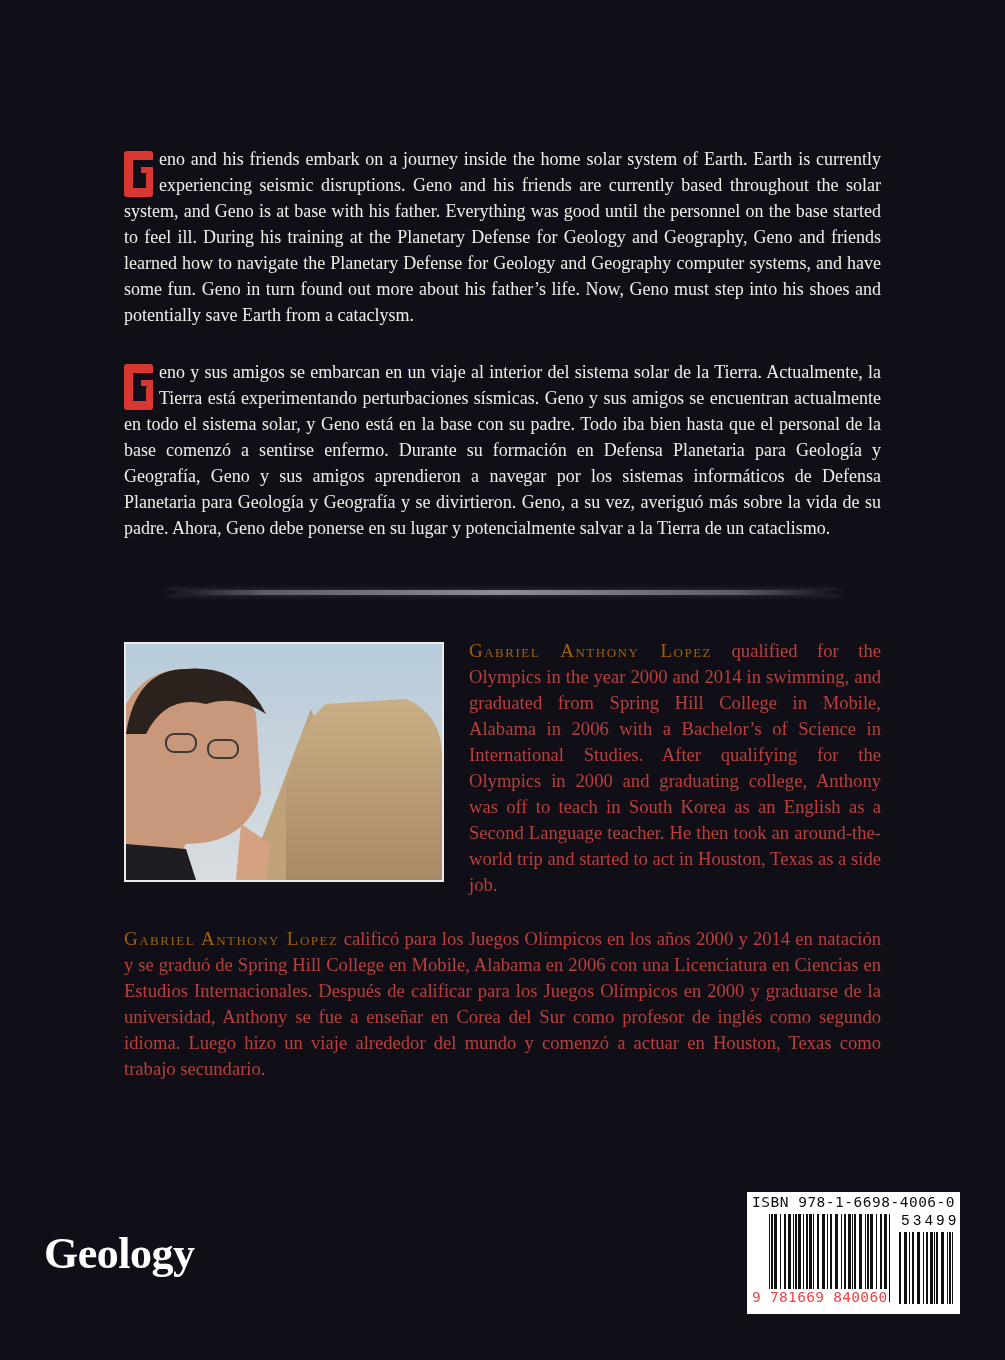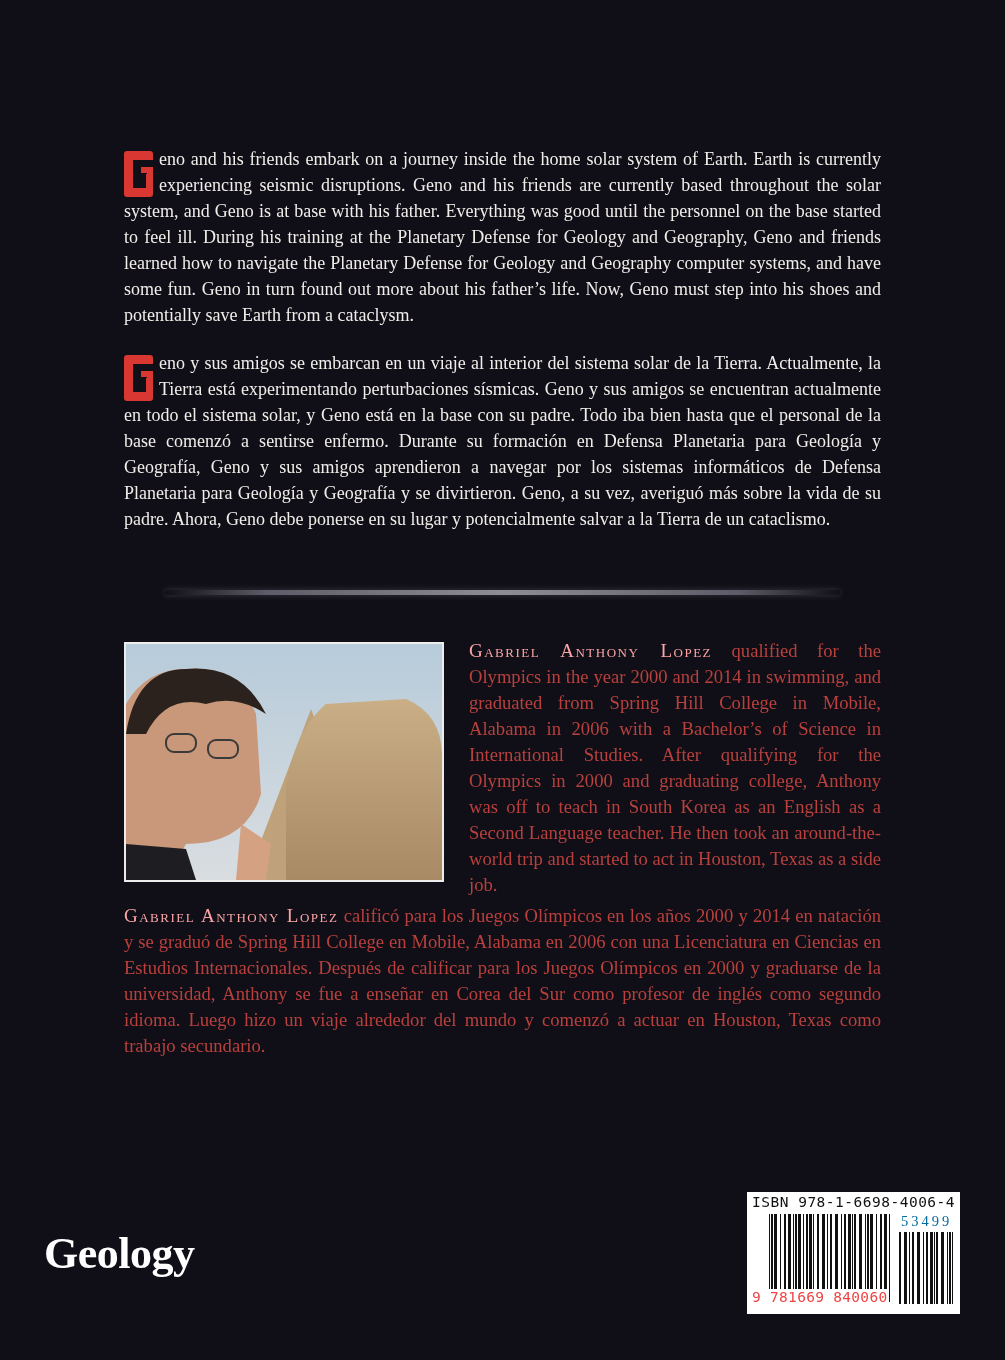--- a/index.html
+++ b/index.html
@@ -1,34 +1,34 @@
 <!DOCTYPE html>
 <html><head>
 <meta charset="utf-8">
 <style>
   html,body{margin:0;padding:0;}
   body{width:1005px;height:1360px;background:#100f18;position:relative;overflow:hidden;font-family:"Liberation Serif","DejaVu Serif",serif;}
   .en,.es{position:absolute;left:124px;width:757px;color:#f1eee9;font-size:18px;line-height:26px;text-align:justify;margin:0;}
   .en{top:146px;}
-  .es{top:350px;}
+  .es{top:359px;}
   .dropcap{float:left;width:29px;height:46px;margin:5px 6px 0 0;background:#d93732;border-radius:3px;position:relative;}
   .dropcap::before{content:"";position:absolute;left:9px;top:9px;width:20px;height:7px;background:#100f18;}
   .dropcap::after{content:"";position:absolute;left:9px;top:16px;width:8px;height:21px;background:#100f18;box-shadow:12px 6px 0 -1px #d93732;}
   .dc-inner{position:absolute;left:17px;top:22px;width:6px;height:15px;background:#100f18;}
   .divider{position:absolute;left:165px;top:590px;width:675px;height:5px;background:linear-gradient(90deg,rgba(120,120,135,0),#5c5c68 15%,#8d8d96 50%,#5c5c68 85%,rgba(120,120,135,0));border-radius:3px;box-shadow:0 0 6px rgba(140,140,150,.35);}
   .photo{position:absolute;left:124px;top:642px;width:320px;height:240px;border:2px solid #ececec;box-sizing:border-box;overflow:hidden;background:linear-gradient(180deg,#c2d3e0 0%,#cfd9df 30%,#d8c6a6 60%,#b79a72 100%);}
   .bio-en{position:absolute;left:469px;top:638px;width:412px;color:#b9403c;font-size:18.6px;line-height:26px;text-align:justify;margin:0;}
-  .bio-es{position:absolute;left:124px;top:903px;width:757px;color:#b9403c;font-size:18.6px;line-height:26px;text-align:justify;margin:0;}
-  .author{color:#fca5a5;font-variant:small-caps;letter-spacing:1.5px;font-size:19px;}
+  .bio-es{position:absolute;left:124px;top:926px;width:757px;color:#b9403c;font-size:18.6px;line-height:26px;text-align:justify;margin:0;}
+  .author{color:#a16207;font-variant:small-caps;letter-spacing:1.5px;font-size:19px;}
   .logo{position:absolute;left:44px;top:1228px;color:#fff;font-size:44px;font-weight:bold;letter-spacing:-0.5px;}
   .barcode{position:absolute;left:747px;top:1192px;width:213px;height:122px;background:#fff;box-sizing:border-box;padding:2px 5px;}
   .isbn-line{font-family:"DejaVu Sans Mono","Liberation Mono",monospace;font-size:14.5px;color:#111;line-height:16px;letter-spacing:0.5px;white-space:nowrap;}
   .bars-main{position:absolute;left:22px;top:22px;width:122px;height:88px;}
   .bars-addon{position:absolute;left:152px;top:40px;width:54px;height:72px;}
-  .addon-digits{position:absolute;left:154px;top:21px;font-family:Liberation Serif, serif;font-size:14.5px;color:#0369a1;letter-spacing:3px;}
+  .addon-digits{position:absolute;left:154px;top:21px;font-family:Liberation Mono, monospace;font-size:14.5px;color:#000000;letter-spacing:3px;}
   .human{position:absolute;left:5px;top:97px;font-family:"DejaVu Sans Mono","Liberation Mono",monospace;font-size:14.5px;color:#ef4444;background:#fff;padding-right:2px;letter-spacing:0.3px;}
 </style>
 </head>
 <body>
 
 <p class="en">
   <span class="dropcap">
       <span class="dc-inner"></span>
     </span><span>eno and his friends embark on a journey inside the home solar system of Earth. Earth is currently experiencing seismic disruptions. Geno and his friends are currently based throughout the solar system, and Geno is at base with his father. Everything was good until the personnel on the base started to feel ill. During his training at the Planetary Defense for Geology and Geography, Geno and friends learned how to navigate the Planetary Defense for Geology and Geography computer systems, and have some fun. Geno in turn found out more about his father’s life. Now, Geno must step into his shoes and potentially save Earth from a cataclysm.</span>
 </p>
@@ -71,21 +71,21 @@
 </p>
 
 <p class="bio-es">
   <span class="author">Gabriel Anthony Lopez</span>
   <span>calificó para los Juegos Olímpicos en los años 2000 y 2014 en natación y se graduó de Spring Hill College en Mobile, Alabama en 2006 con una Licenciatura en Ciencias en Estudios Internacionales. Después de calificar para los Juegos Olímpicos en 2000 y graduarse de la universidad, Anthony se fue a enseñar en Corea del Sur como profesor de inglés como segundo idioma. Luego hizo un viaje alrededor del mundo y comenzó a actuar en Houston, Texas como trabajo secundario.</span>
 </p>
 
 <div class="logo">Geology</div>
 
 <div class="barcode">
-  <div class="isbn-line">ISBN 978-1-6698-4006-4</div>
+  <div class="isbn-line">ISBN 978-1-6698-4006-0</div>
   <svg class="bars-main" id="bars-main">
       <rect x="0" y="0" width="1" height="88" fill="#111"></rect>
       <rect x="2" y="0" width="2" height="88" fill="#111"></rect>
       <rect x="5" y="0" width="3" height="88" fill="#111"></rect>
       <rect x="11" y="0" width="1" height="88" fill="#111"></rect>
       <rect x="15" y="0" width="2" height="88" fill="#111"></rect>
       <rect x="19" y="0" width="3" height="88" fill="#111"></rect>
       <rect x="24" y="0" width="1" height="88" fill="#111"></rect>
       <rect x="26" y="0" width="2" height="88" fill="#111"></rect>
       <rect x="29" y="0" width="3" height="88" fill="#111"></rect>

